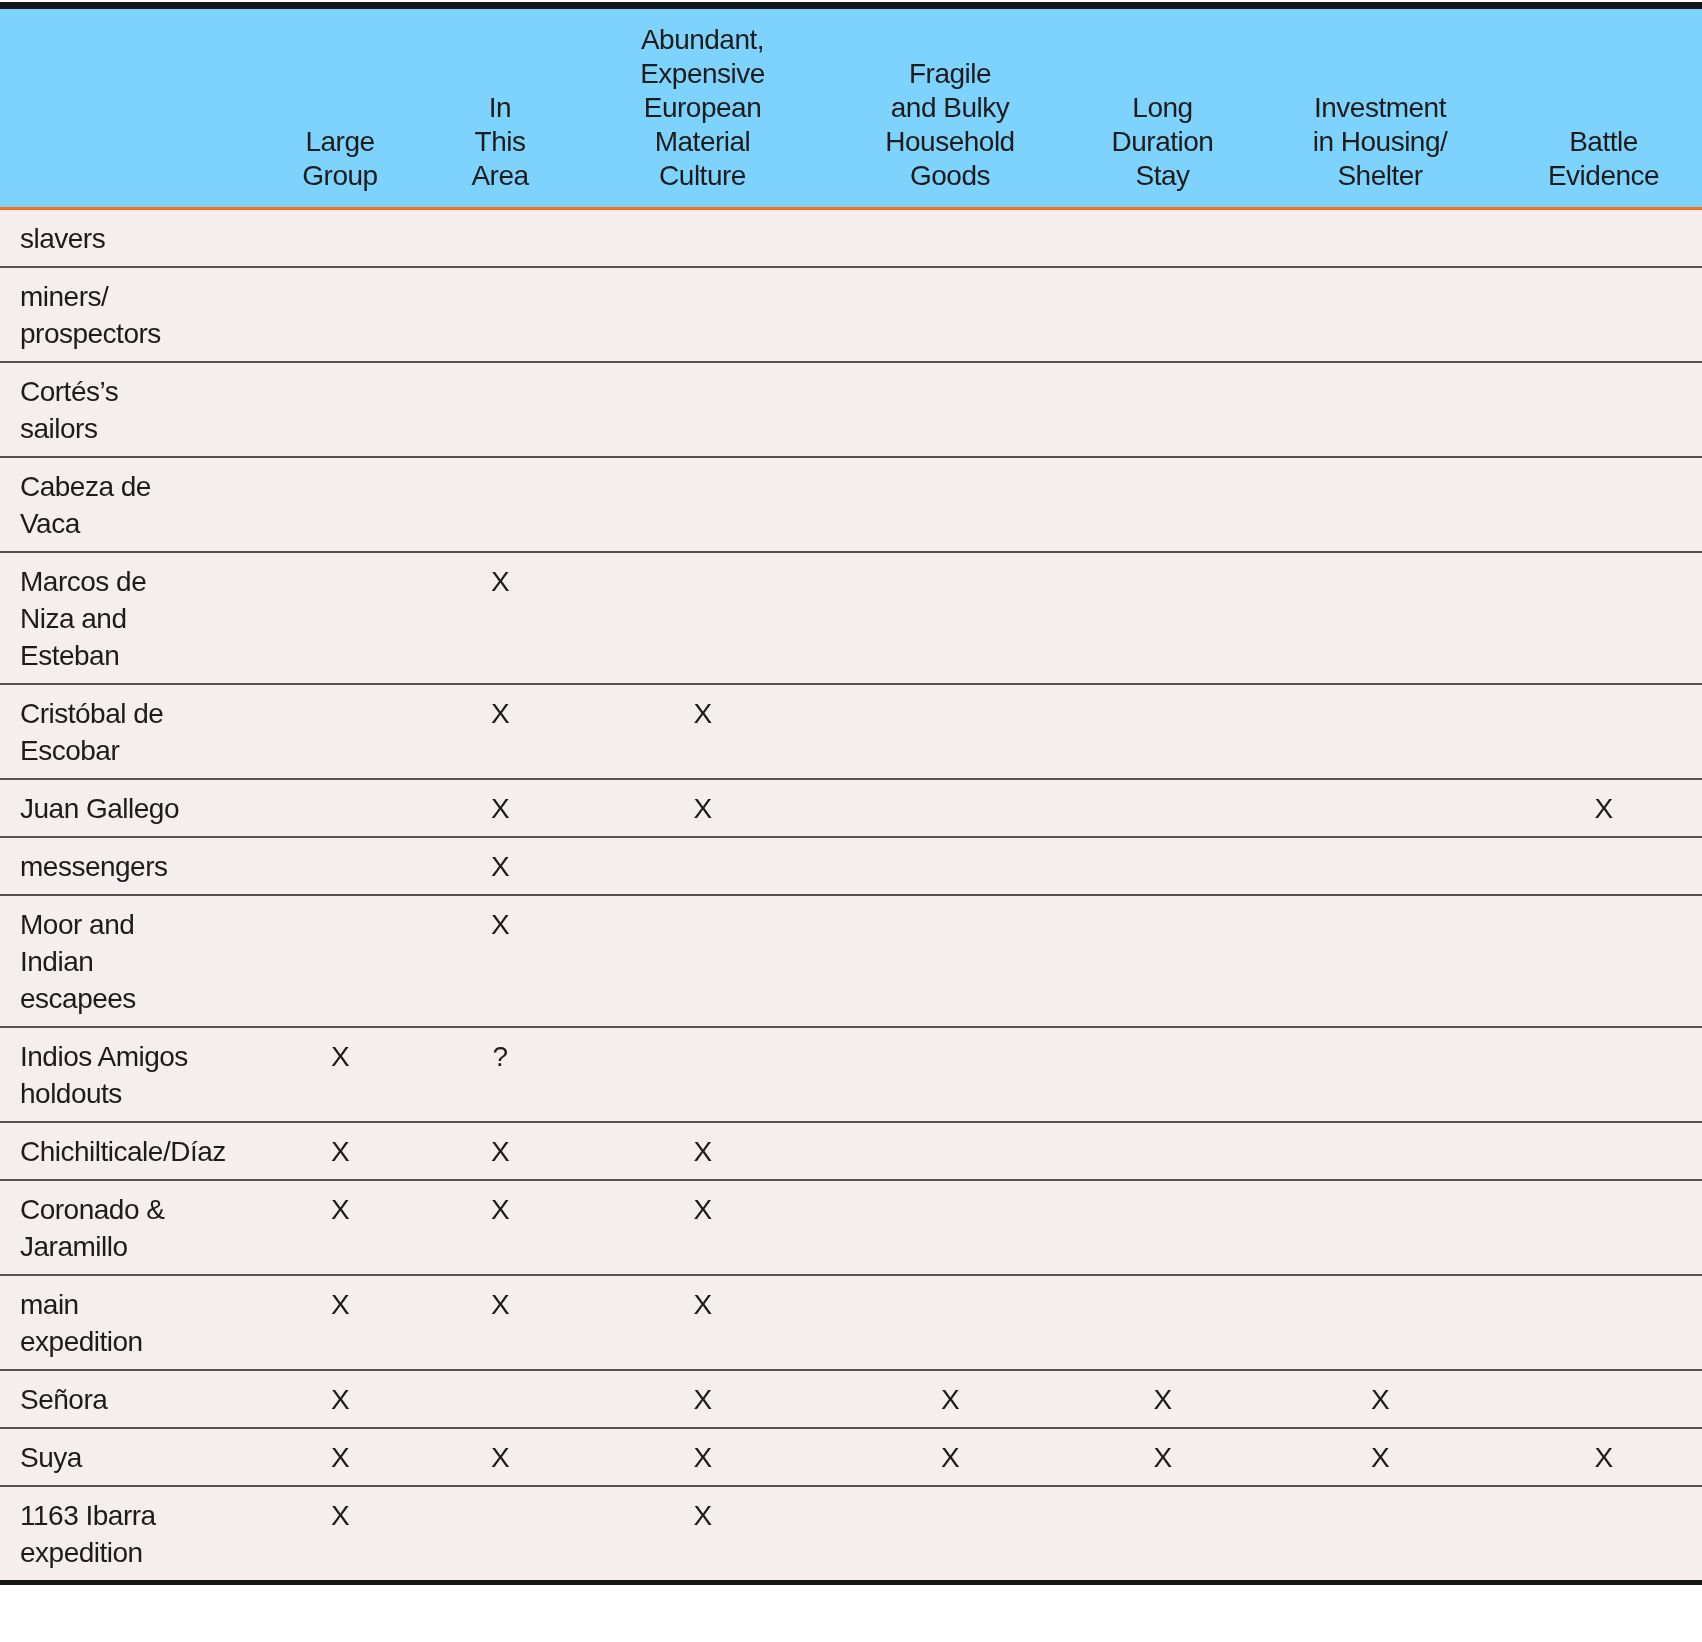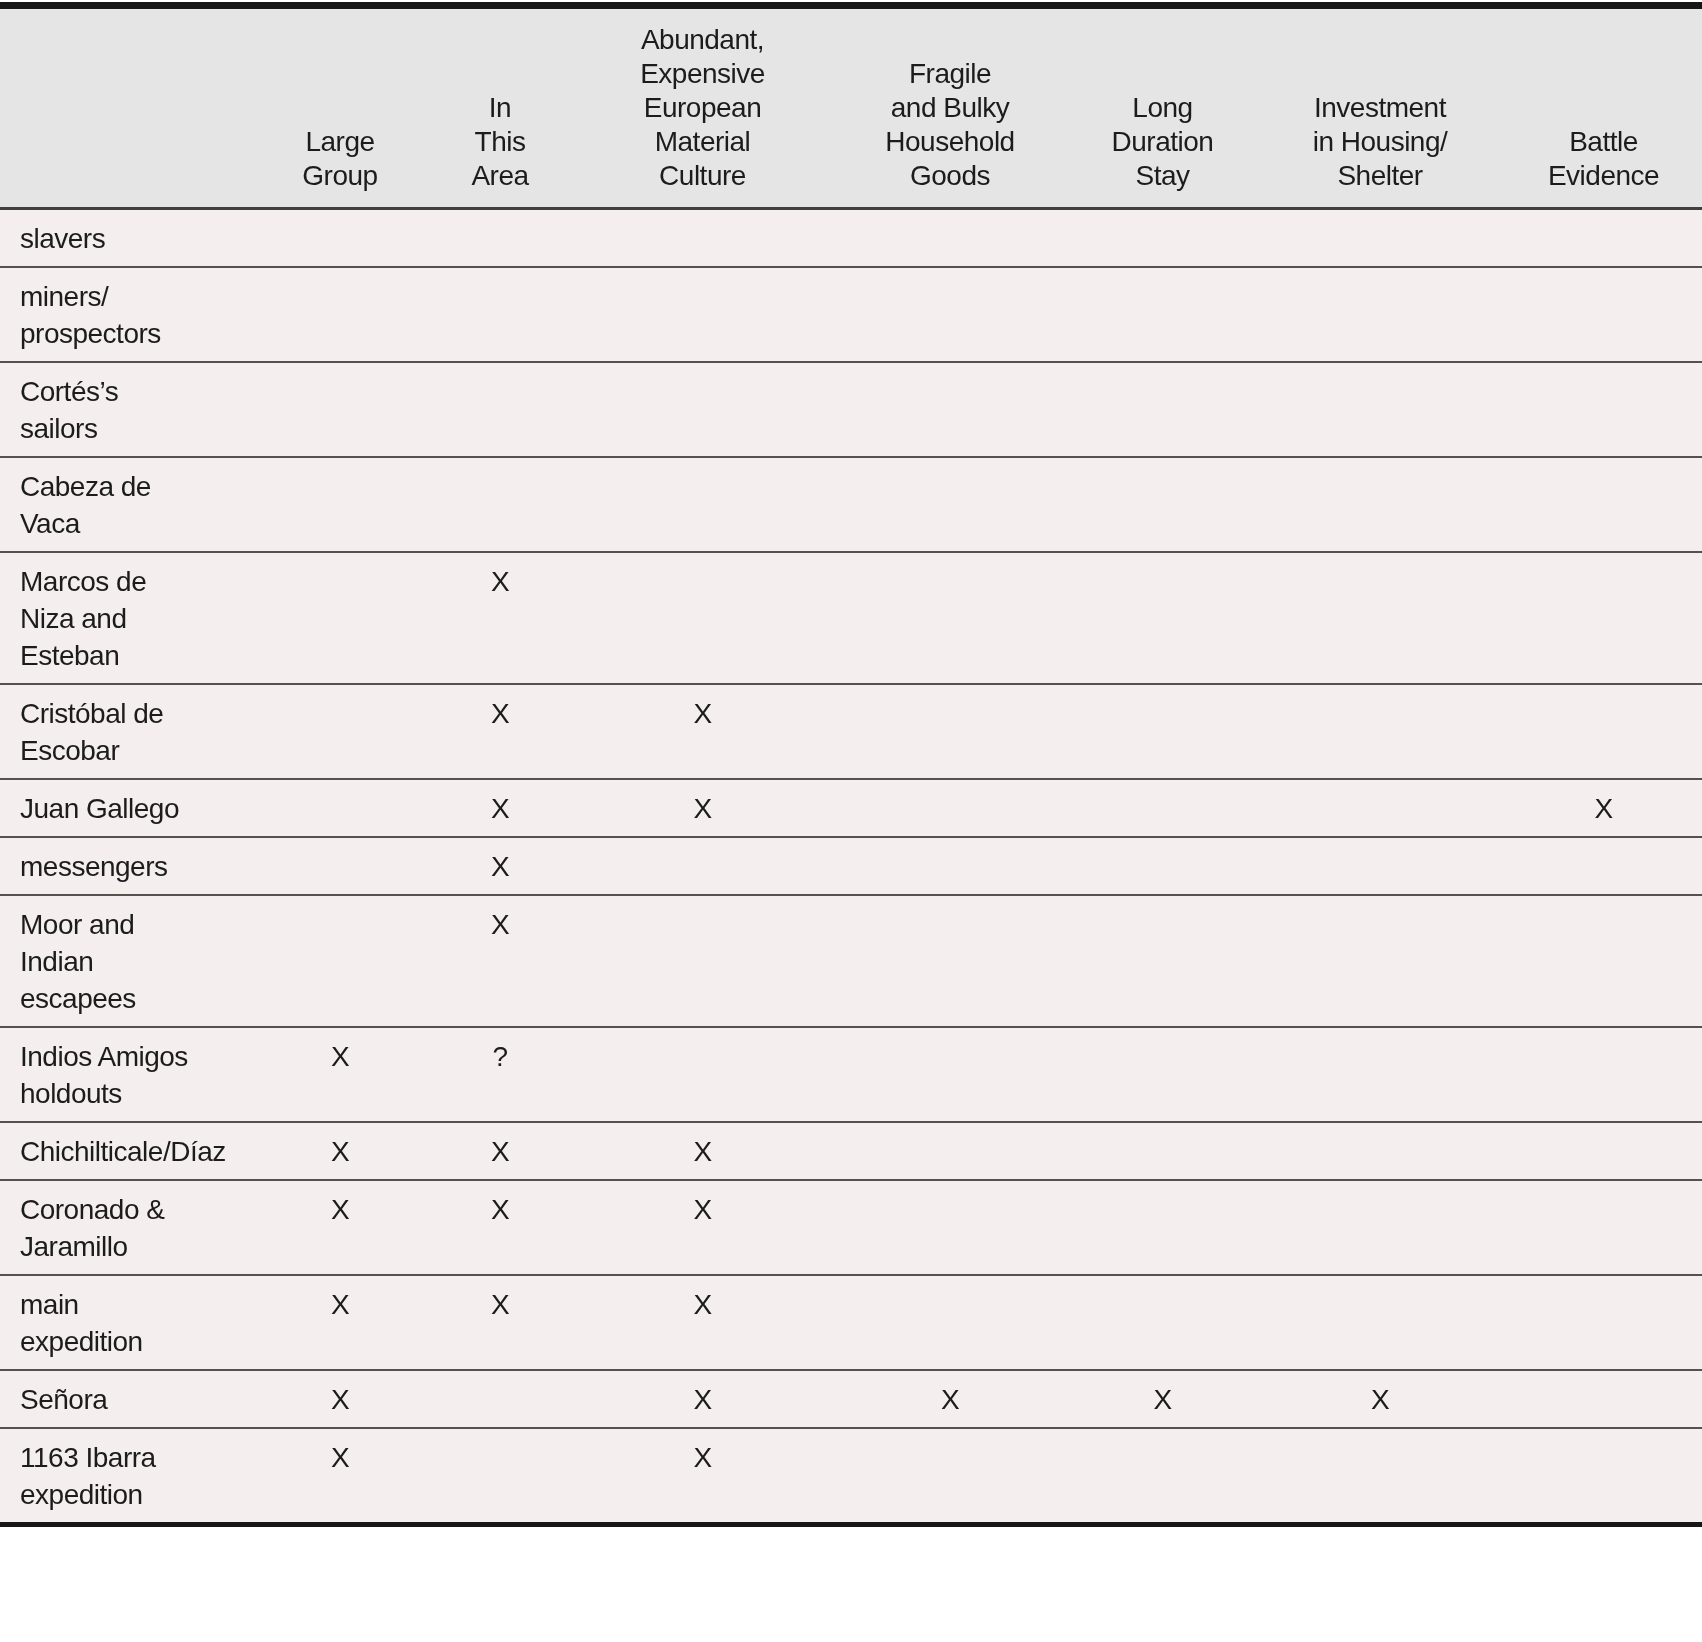--- a/index.html
+++ b/index.html
@@ -16,23 +16,23 @@
     color: #1c1c1c;
   }
   table.matrix {
     border-collapse: collapse;
     table-layout: fixed;
     width: 1702px;
     margin-top: 2px;
     letter-spacing: -0.5px;
   }
   table.matrix thead th {
-    background: #e5e5e5;
+    background: #7dd3fc;
     border-top: 7px solid #161616;
-    border-bottom: 3px solid #404040;
+    border-bottom: 3px solid #f97316;
     vertical-align: bottom;
     font-weight: 400;
     font-size: 28px;
     line-height: 34px;
     padding: 14px 4px 14px 4px;
     text-align: center;
     white-space: pre-line;
   }
   table.matrix thead th.rowhead-col {
     text-align: left;
@@ -249,20 +249,30 @@
         <th>Señora</th>
         <td>X</td>
         <td></td>
         <td>X</td>
         <td>X</td>
         <td>X</td>
         <td>X</td>
         <td></td>
       </tr>
       <tr>
+        <th>Suya</th>
+        <td>X</td>
+        <td>X</td>
+        <td>X</td>
+        <td>X</td>
+        <td>X</td>
+        <td>X</td>
+        <td>X</td>
+      </tr>
+      <tr>
         <th>1163 Ibarra
 expedition</th>
         <td>X</td>
         <td></td>
         <td>X</td>
         <td></td>
         <td></td>
         <td></td>
         <td></td>
       </tr>

